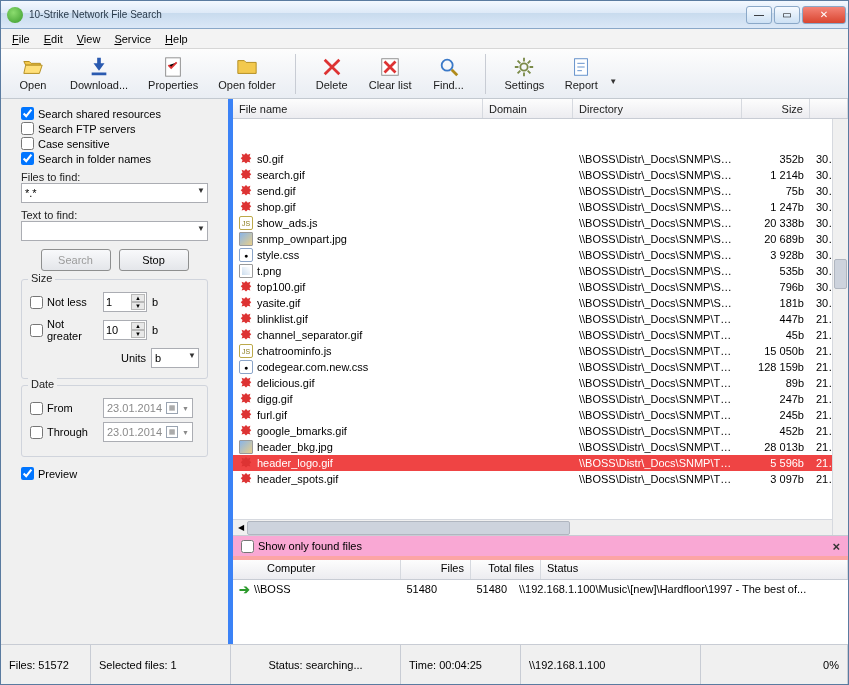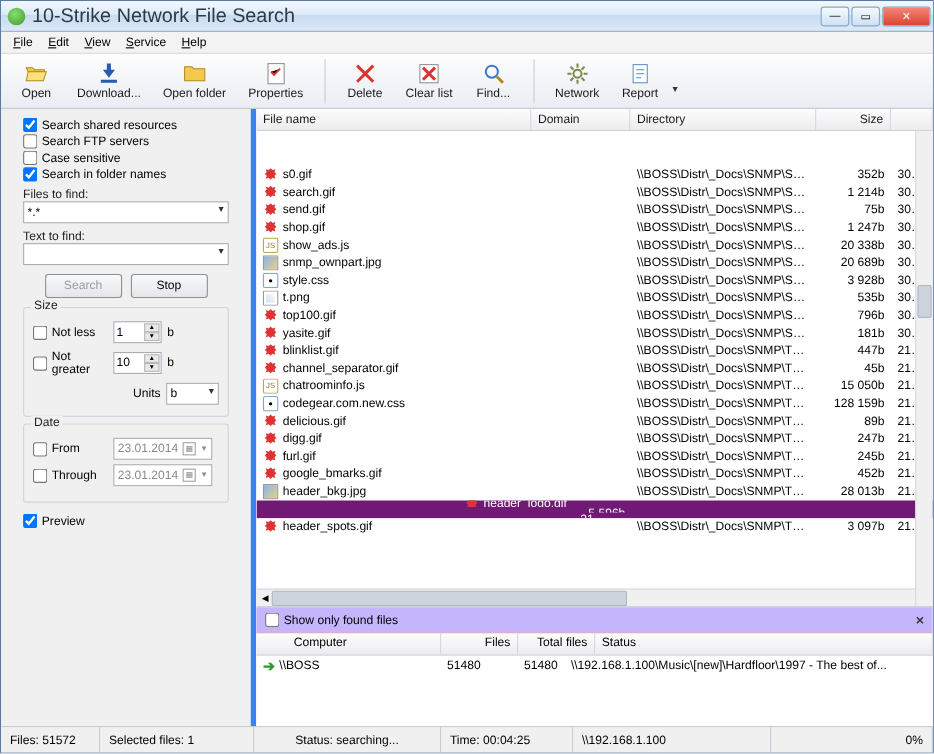--- a/index.html
+++ b/index.html
@@ -1,20 +1,20 @@
 <!DOCTYPE html>
 <html><head>
 <meta charset="utf-8">
 <style>
 * { box-sizing: border-box; margin: 0; padding: 0; font-family: "Segoe UI", Tahoma, sans-serif; font-size: 11px; }
 body { background: #e8eff7; width: 849px; height: 685px; overflow: hidden; }
 .window { width: 849px; height: 685px; border: 1px solid #5a7ba0; background: #f0f0f0; display: flex; flex-direction: column; }
 .titlebar { height: 28px; background: linear-gradient(to bottom, #f3f8ff 0%, #dde9f7 45%, #c8dbee 46%, #dbe8f7 100%); display: flex; align-items: center; padding: 0 2px 0 6px; border-bottom: 1px solid #8aa8c8; }
 .titlebar .app-icon { width: 16px; height: 16px; background: radial-gradient(circle at 40% 35%, #8bdc6e, #3a9a2c); border-radius: 50%; margin-right: 6px; }
-.titlebar .title { flex: 1; color: #2a3a4a; font-size: 18px; }
+.titlebar .title { flex: 1; color: #2a3a4a; font-size: 10px; }
 .winbtns { display: flex; gap: 2px; }
 .winbtn { width: 28px; height: 18px; border: 1px solid #8aa8c8; border-radius: 3px; display: flex; align-items: center; justify-content: center; font-size: 10px; cursor: default; }
 .winbtn.min, .winbtn.max { background: linear-gradient(to bottom, #f6faff, #cde1f4); width: 26px; }
 .winbtn.close { background: linear-gradient(to bottom, #f48477, #d94530); color: #fff; width: 44px; }
 .menubar { height: 20px; background: #f3f3f3; display: flex; align-items: center; padding: 0 4px; border-bottom: 1px solid #d6d6d6; }
 .menubar span { padding: 2px 7px; cursor: default; }
 .menubar span u { text-decoration: underline; }
 .toolbar { height: 50px; background: linear-gradient(to bottom,#fdfdfd,#e9edf3); border-bottom: 1px solid #c3c9d0; display: flex; align-items: center; padding: 2px 6px; gap: 2px; }
 .tb-group { display: flex; align-items: center; gap: 2px; }
 .tb-sep { width: 1px; height: 40px; background: #c8ccd4; margin: 0 8px; }
@@ -56,43 +56,43 @@
 .col.sz { width: 68px; justify-content:flex-end; }
 .col.dt { width: 38px; text-align:right; }
 .rows { flex: 1; overflow: hidden; margin-top: 32px; }
 .row { display: flex; height: 16px; align-items: center; }
 .row .c { padding: 0 6px; overflow:hidden; white-space:nowrap; text-overflow: ellipsis; }
 .row .fn { width: 250px; display:flex; align-items:center; gap:4px; }
 .row .dom { width: 90px; }
 .row .dir { flex: 1; }
 .row .sz { width: 68px; text-align:right; }
 .row .dt { width: 38px; text-align:right; }
-.row.sel { background:#701a75; color:#fff;flex-direction:column; }
+.row.sel { background:#ef4444; color:#fff; }
 .fic { width: 14px; height: 14px; flex-shrink:0; display:inline-flex; align-items:center; justify-content:center; }
 .fic.gif svg { width:14px; height:14px; }
 .fic.js { background:#fff; border:1px solid #bca94a; border-radius:2px; font-size:7px; color:#8a7a1a; }
 .fic.css { background:#fff; border:1px solid #8aa4c8; border-radius:2px; font-size:7px; }
 .fic.jpg { background:linear-gradient(135deg,#8ab5e8,#e8cf8a); border:1px solid #9a9a9a; border-radius:1px; }
 .fic.png { background:#fff; border:1px solid #9a9a9a; border-radius:1px; position:relative; }
 .fic.png::after{ content:""; position:absolute; left:2px; top:2px; right:2px; bottom:2px; background:linear-gradient(45deg,#cde,#fff);}
 .vscroll { position:absolute; right:0; top:20px; bottom:0; width:16px; background:#f0f0f0; border-left:1px solid #d6d9df;}
 .vscroll .thumb{ position:absolute; left:1px; right:1px; top:140px; height:30px; background:#cdd3dd; border:1px solid #b0b6c0; border-radius:2px;}
 .hscroll-area{ height:16px; background:#f0f0f0; border-top:1px solid #d6d9df; display:flex; align-items:center; padding: 0 2px;}
 .hscroll-area .track{ flex:1; height:14px; background:#f0f0f0; position:relative;}
 .hscroll-area .thumb{ position:absolute; left:0; width:55%; top:0; bottom:0; background:#cdd3dd; border:1px solid #b0b6c0; border-radius:2px;}
-.midbar { height: 24px; display:flex; align-items:center; padding: 0 8px; border-bottom: 1px solid #fca5a5; background:#c4b5fd; gap:6px;}
+.midbar { height: 24px; display:flex; align-items:center; padding: 0 8px; border-bottom: 4px solid #fca5a5; background:#f9a8d4; gap:6px;}
 .midbar .x { margin-left:auto; font-size:13px; font-weight:bold; color:#333; cursor:default; }
 .compcols { display:flex; height:20px; background:linear-gradient(to bottom,#fdfdfd,#ececf0); border-bottom:1px solid #c8ccd4;}
 .ccol { padding:2px 6px; border-right:1px solid #d6d9df; }
 .ccol.comp{ width:140px;margin-left:28px;} .ccol.files{width:70px; text-align:right;} .ccol.tot{width:70px; text-align:right;} .ccol.stat{flex:1;}
 .comprow { display:flex; height:18px; align-items:center;}
 .comprow .c{ padding:0 6px; white-space:nowrap; overflow:hidden; text-overflow:ellipsis;}
 .comprow .comp{ width:140px; display:flex; align-items:center; gap:4px;} .comprow .files{width:70px; text-align:right;} .comprow .tot{width:70px; text-align:right;} .comprow .stat{flex:1;}
 .arrow-green{ color:#2c9a2c; font-weight:bold; font-size:13px; }
-.statusbar { height: 24px; border-top: 1px solid #c8ccd4; background:#f0f0f0; display:flex; align-items:center; }
+.statusbar { height: 40px; border-top: 1px solid #c8ccd4; background:#f0f0f0; display:flex; align-items:center; }
 .sbcell { padding: 2px 8px; border-right: 1px solid #c8ccd4; height:100%; display:flex; align-items:center;}
 .sbcell.flex{ flex:1; justify-content:flex-end; }
 .comp-area { flex-shrink:0; background:#fff; }
 </style>
 </head>
 <body>
 
 <div class="window">
 
   <div class="titlebar">
@@ -129,33 +129,33 @@
             <svg viewBox="0 0 24 24">
               <path fill="#2a5ab0" d="M12 2l6 8h-4v6h-4v-6H6z" transform="rotate(180 12 9)"></path>
               <rect x="4" y="18" width="16" height="3" fill="#2a5ab0"></rect>
             </svg>
           </div>
         <div class="lbl">Download...</div>
       </div>
       <div class="tbtn">
         <div class="ic">
             <svg viewBox="0 0 24 24">
-              <path fill="#f3c94e" stroke="#b08a1a" d="M2 5h7l2 2h11v12H2z"></path>
-            </svg>
-          </div>
-        <div class="lbl">Open folder</div>
-      </div>
-      <div class="tbtn">
-        <div class="ic">
-            <svg viewBox="0 0 24 24">
               <rect x="4" y="2" width="16" height="20" fill="#fff" stroke="#8a8a8a"></rect>
               <path stroke="#d33" stroke-width="2" d="M7 10l3 3 6-6"></path>
             </svg>
           </div>
         <div class="lbl">Properties</div>
+      </div>
+      <div class="tbtn">
+        <div class="ic">
+            <svg viewBox="0 0 24 24">
+              <path fill="#f3c94e" stroke="#b08a1a" d="M2 5h7l2 2h11v12H2z"></path>
+            </svg>
+          </div>
+        <div class="lbl">Open folder</div>
       </div>
     </div>
     <div class="tb-sep"></div>
     <div class="tb-group">
       <div class="tbtn">
         <div class="ic">
             <svg viewBox="0 0 24 24">
               <path stroke="#d33" stroke-width="3" d="M4 4l16 16M20 4L4 20"></path>
             </svg>
           </div>
@@ -182,21 +182,21 @@
     </div>
     <div class="tb-sep"></div>
     <div class="tb-group">
       <div class="tbtn">
         <div class="ic">
             <svg viewBox="0 0 24 24">
               <circle cx="12" cy="12" r="4" fill="none" stroke="#7a8a48" stroke-width="2"></circle>
               <path stroke="#7a8a48" stroke-width="2" d="M12 2v4M12 18v4M2 12h4M18 12h4M5 5l3 3M16 16l3 3M19 5l-3 3M8 16l-3 3"></path>
             </svg>
           </div>
-        <div class="lbl">Network</div>
+        <div class="lbl">Settings</div>
       </div>
       <div class="tbtn">
         <div class="ic">
             <svg viewBox="0 0 24 24">
               <rect x="5" y="3" width="14" height="18" fill="#fff" stroke="#5a8ac8"></rect>
               <path stroke="#5a8ac8" d="M8 8h8M8 12h8M8 16h5"></path>
             </svg>
           </div>
         <div class="lbl">Report</div>
       </div>

